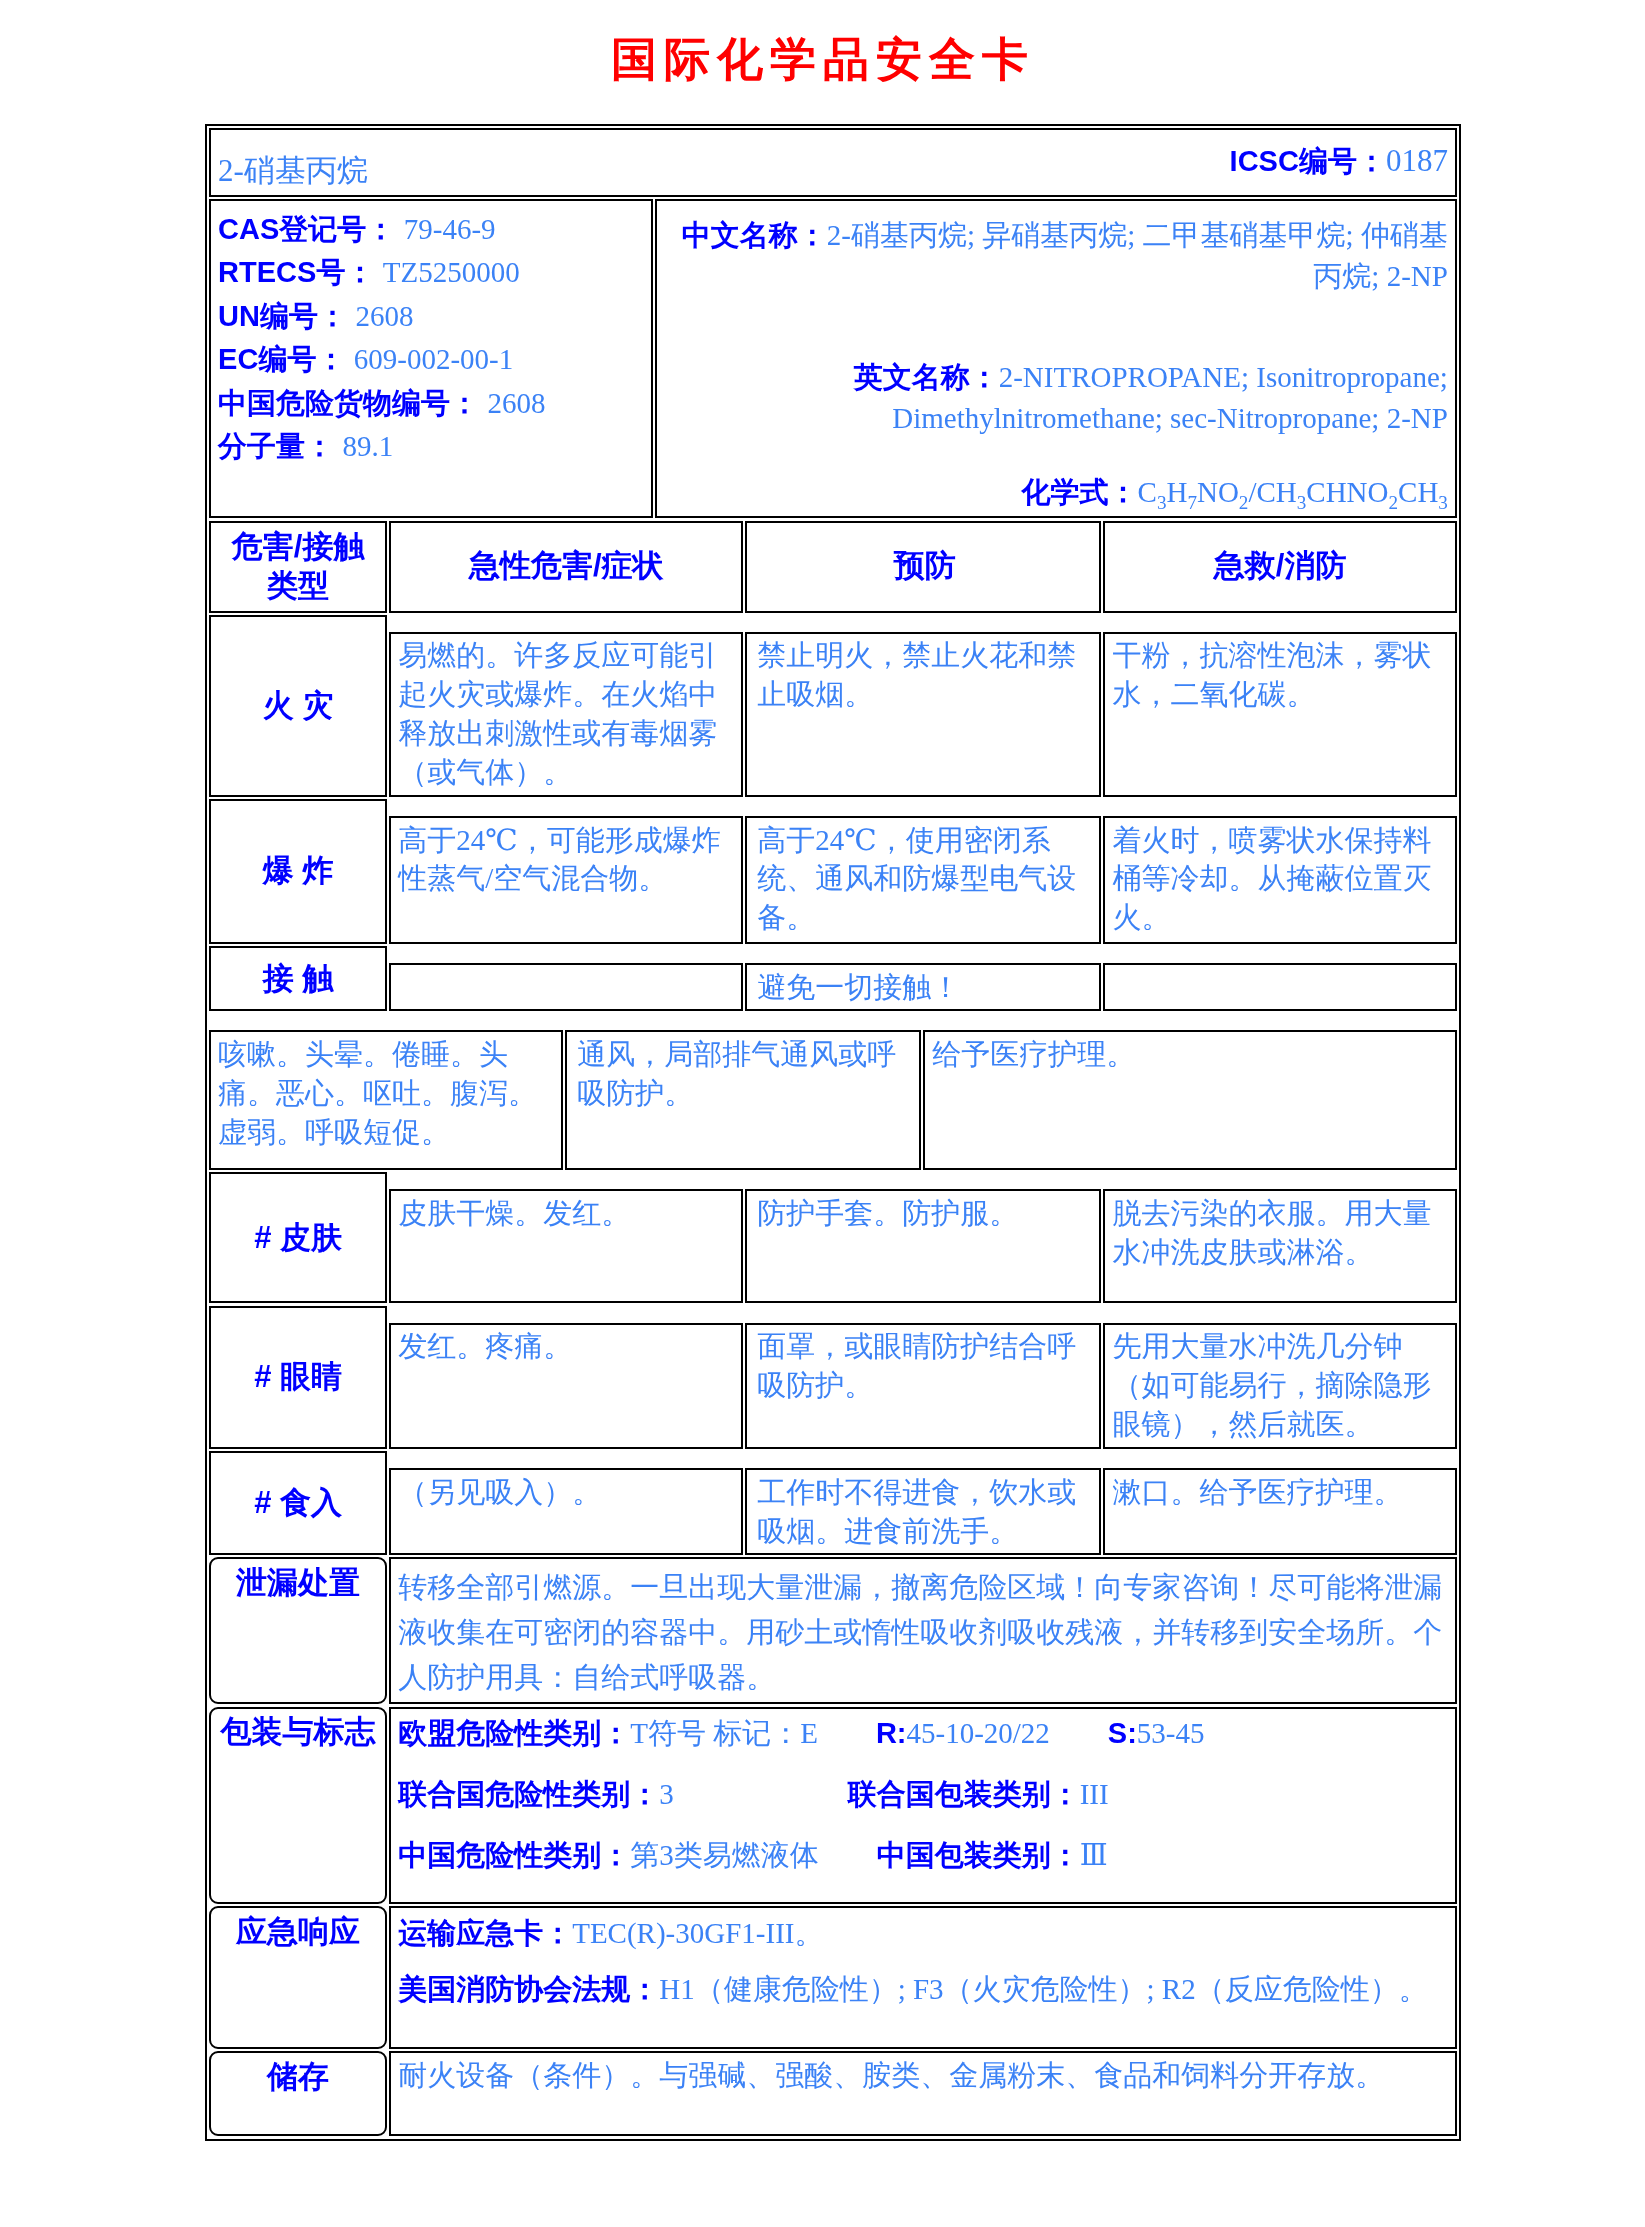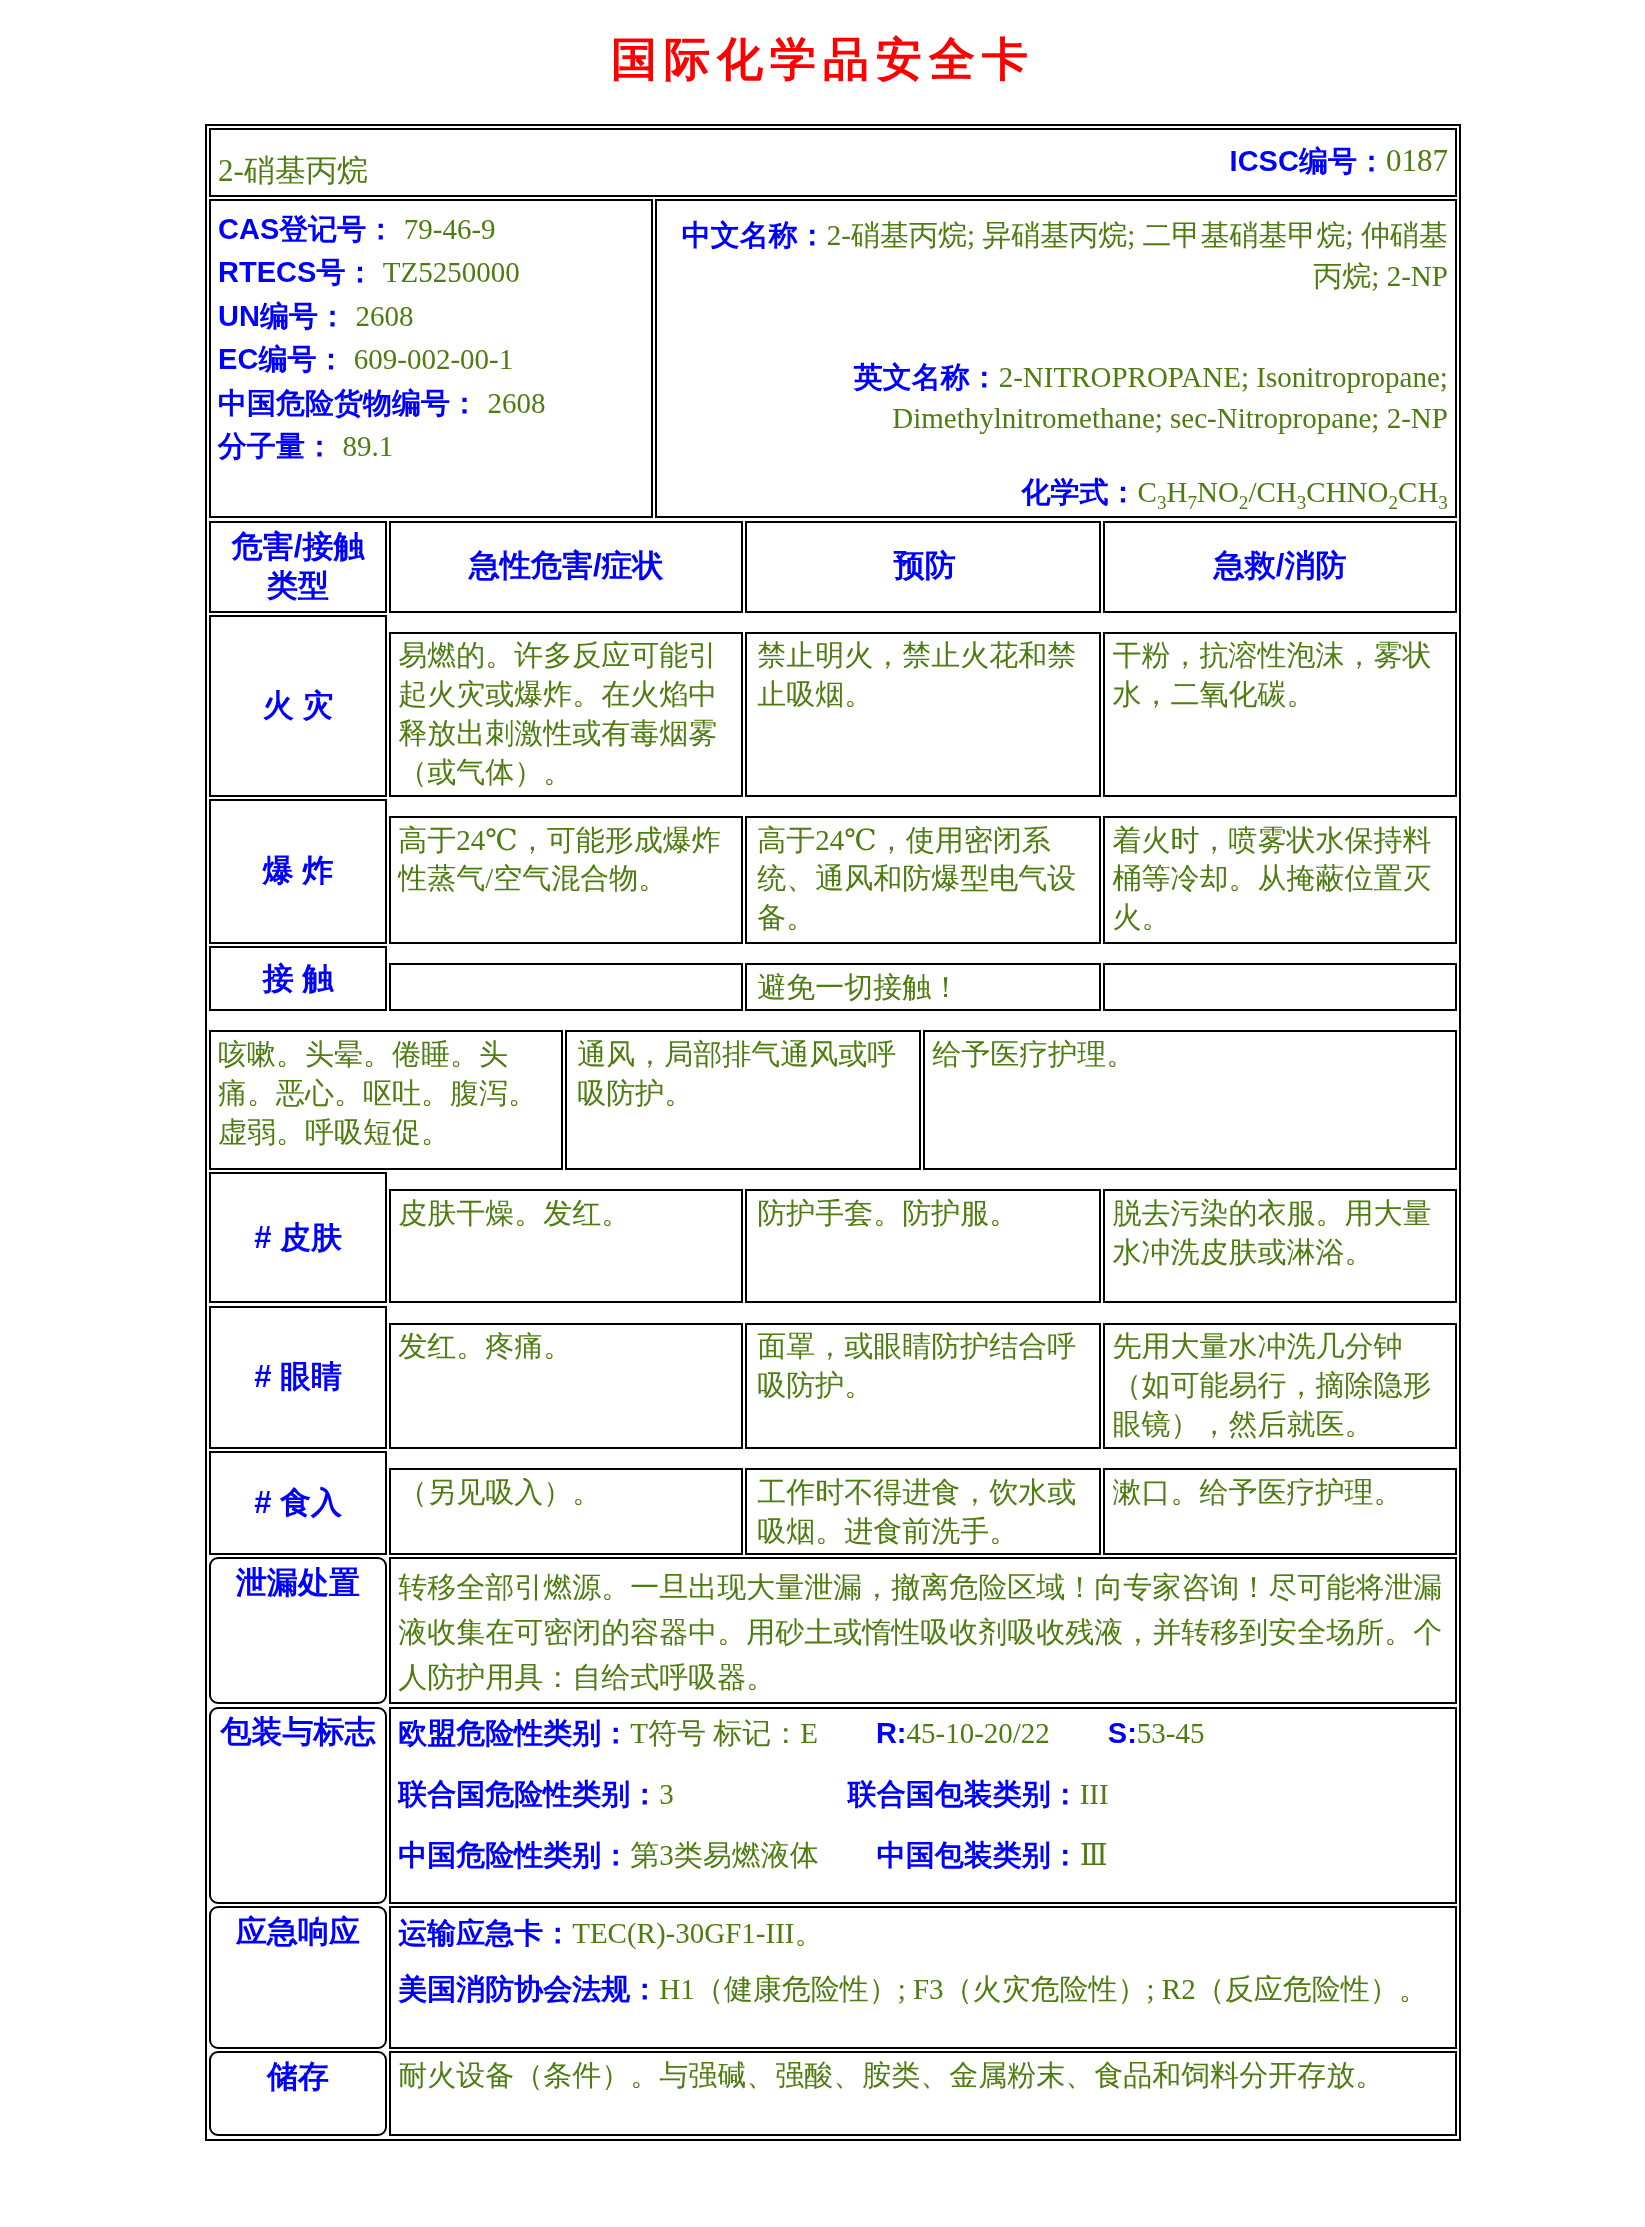--- a/index.html
+++ b/index.html
@@ -1,18 +1,18 @@
 <!DOCTYPE html>
 <html style="font-size:11px"><head>
 <meta charset="utf-8">
 <style>
   html,body{margin:0;padding:0;background:#ffffff;}
   body{width:1646px;height:2227px;position:relative;
        font-family:"Liberation Serif","DejaVu Serif",serif;color:#000;}
-  .serif{font-family:"Liberation Serif","DejaVu Serif",serif;color:#4d7c0f;margin-top:17px;}
+  .serif{font-family:"Liberation Serif","DejaVu Serif",serif;color:#3b82f6;margin-top:17px;}
   .lbl{color:#0000FF;font-weight:700;font-family:"Liberation Sans","DejaVu Sans",sans-serif;}
   .page-title{position:absolute;top:29px;left:0;width:1646px;text-align:center;
       color:#FF0000;font-weight:800;font-size:46px;letter-spacing:7px;
       font-family:"Liberation Sans","DejaVu Sans",sans-serif;}
   .card{position:absolute;left:205px;top:124px;width:1256px;box-sizing:border-box;
       border:2.8px solid #000;padding:2.1px;display:flex;flex-direction:column;gap:2.1px;background:#fff;}
   .row{display:flex;gap:2.1px;align-items:stretch;}
   .cell{border:2.1px solid #000;background:#fff;box-sizing:border-box;padding:2.8px 7px;overflow:hidden;}
   .full{flex:1;}
   

